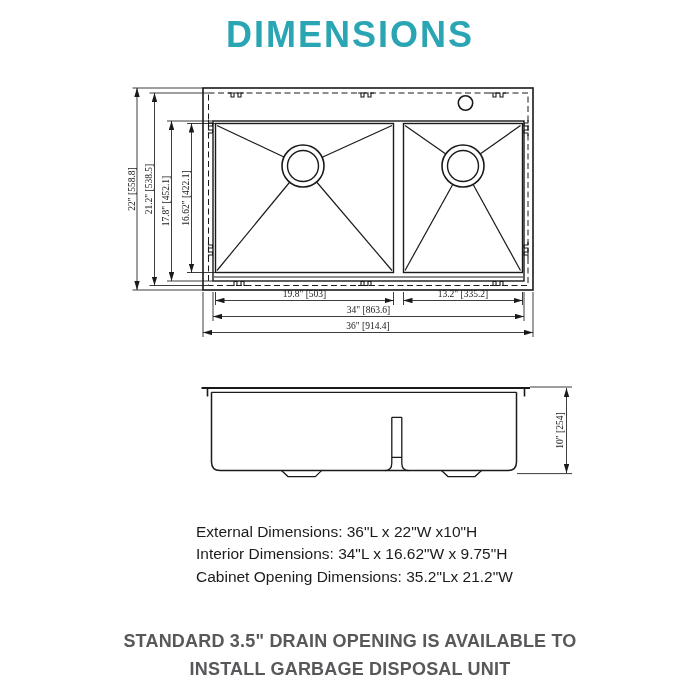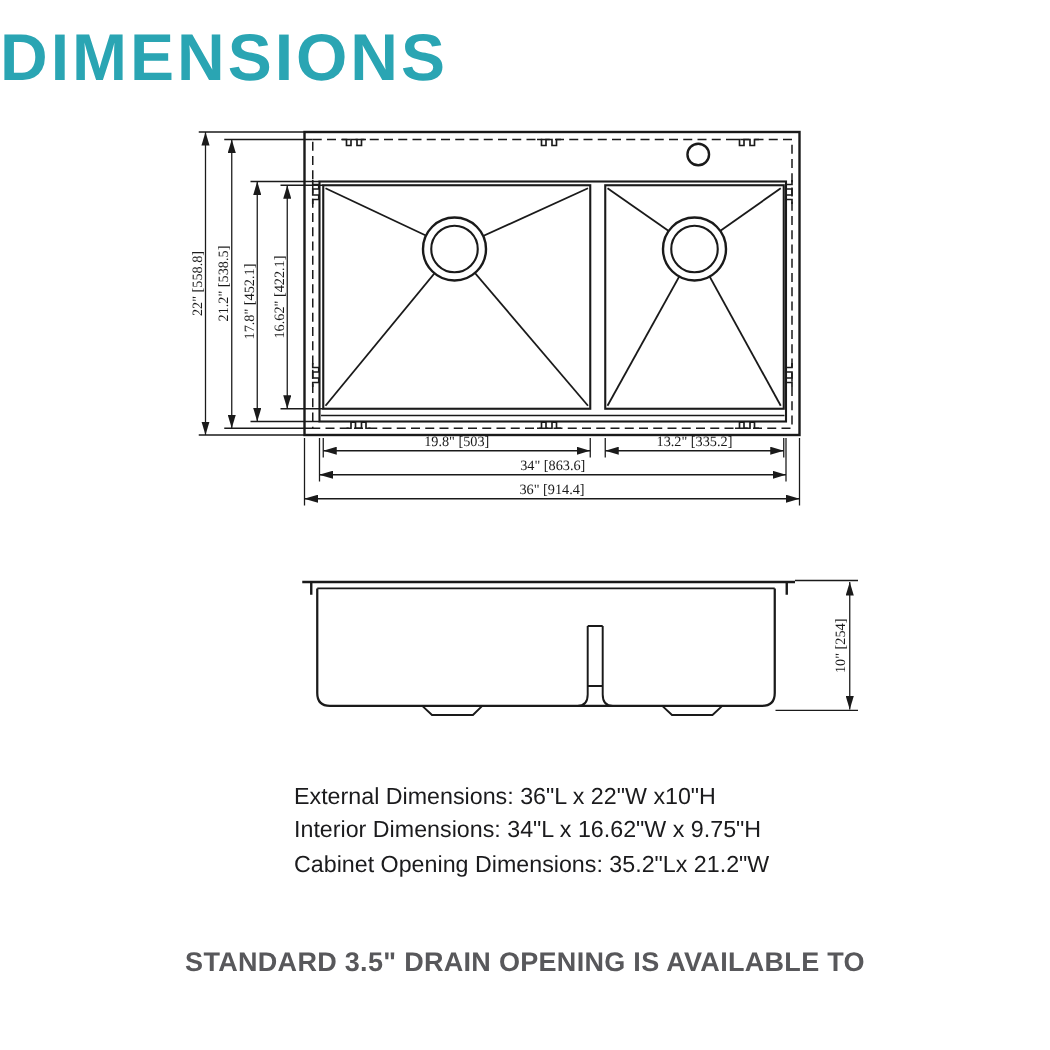--- a/index.html
+++ b/index.html
@@ -1,22 +1,22 @@
 <!DOCTYPE html>
 <html style="--accent: #2aa5b3; --line: #1a1a1a; --text: #1b1b1d; --footnote: #58585b;"><head>
 <meta charset="utf-8">
 <style>
   html,body{margin:0;padding:0;background:#fff;}
   .page{
     position:relative;width:700px;height:700px;overflow:hidden;background:#fff;
     font-family:"Liberation Sans",sans-serif;
   }
   .title{
-    position:absolute;top:14px;left:0;width:100%;margin:0;
-    font-family:"Liberation Sans",sans-serif;font-weight:bold;font-size:44px;
+    position:absolute;top:14px;left:0;width:100%;margin:0;text-align:center;
+    font-family:"Liberation Sans",sans-serif;font-weight:bold;font-size:36px;
     letter-spacing:2px;color:var(--accent,#2aa5b3);
   }
   .drawing{position:absolute;top:0;left:0;color:var(--line,#1a1a1a);}
   .drawing .dim{
     font-family:"Liberation Serif",serif;font-size:9.5px;fill:currentColor;
     stroke:none;
   }
   .specs{
     position:absolute;left:196px;top:521px;
     font-size:15.5px;line-height:22.4px;color:var(--text,#1b1b1d);
@@ -152,15 +152,16 @@
   </svg>
 
   <div class="specs">
     <div>External Dimensions: 36"L x 22"W x10"H</div>
     <div>Interior Dimensions: 34"L x 16.62"W x 9.75"H</div>
     <div>Cabinet Opening Dimensions: 35.2"Lx 21.2"W</div>
   </div>
 
   <div class="footnote">
     <div>STANDARD 3.5" DRAIN OPENING IS AVAILABLE TO</div>
+    <div>INSTALL GARBAGE DISPOSAL UNIT</div>
   </div>
 
 </div>
 
 </body></html>

